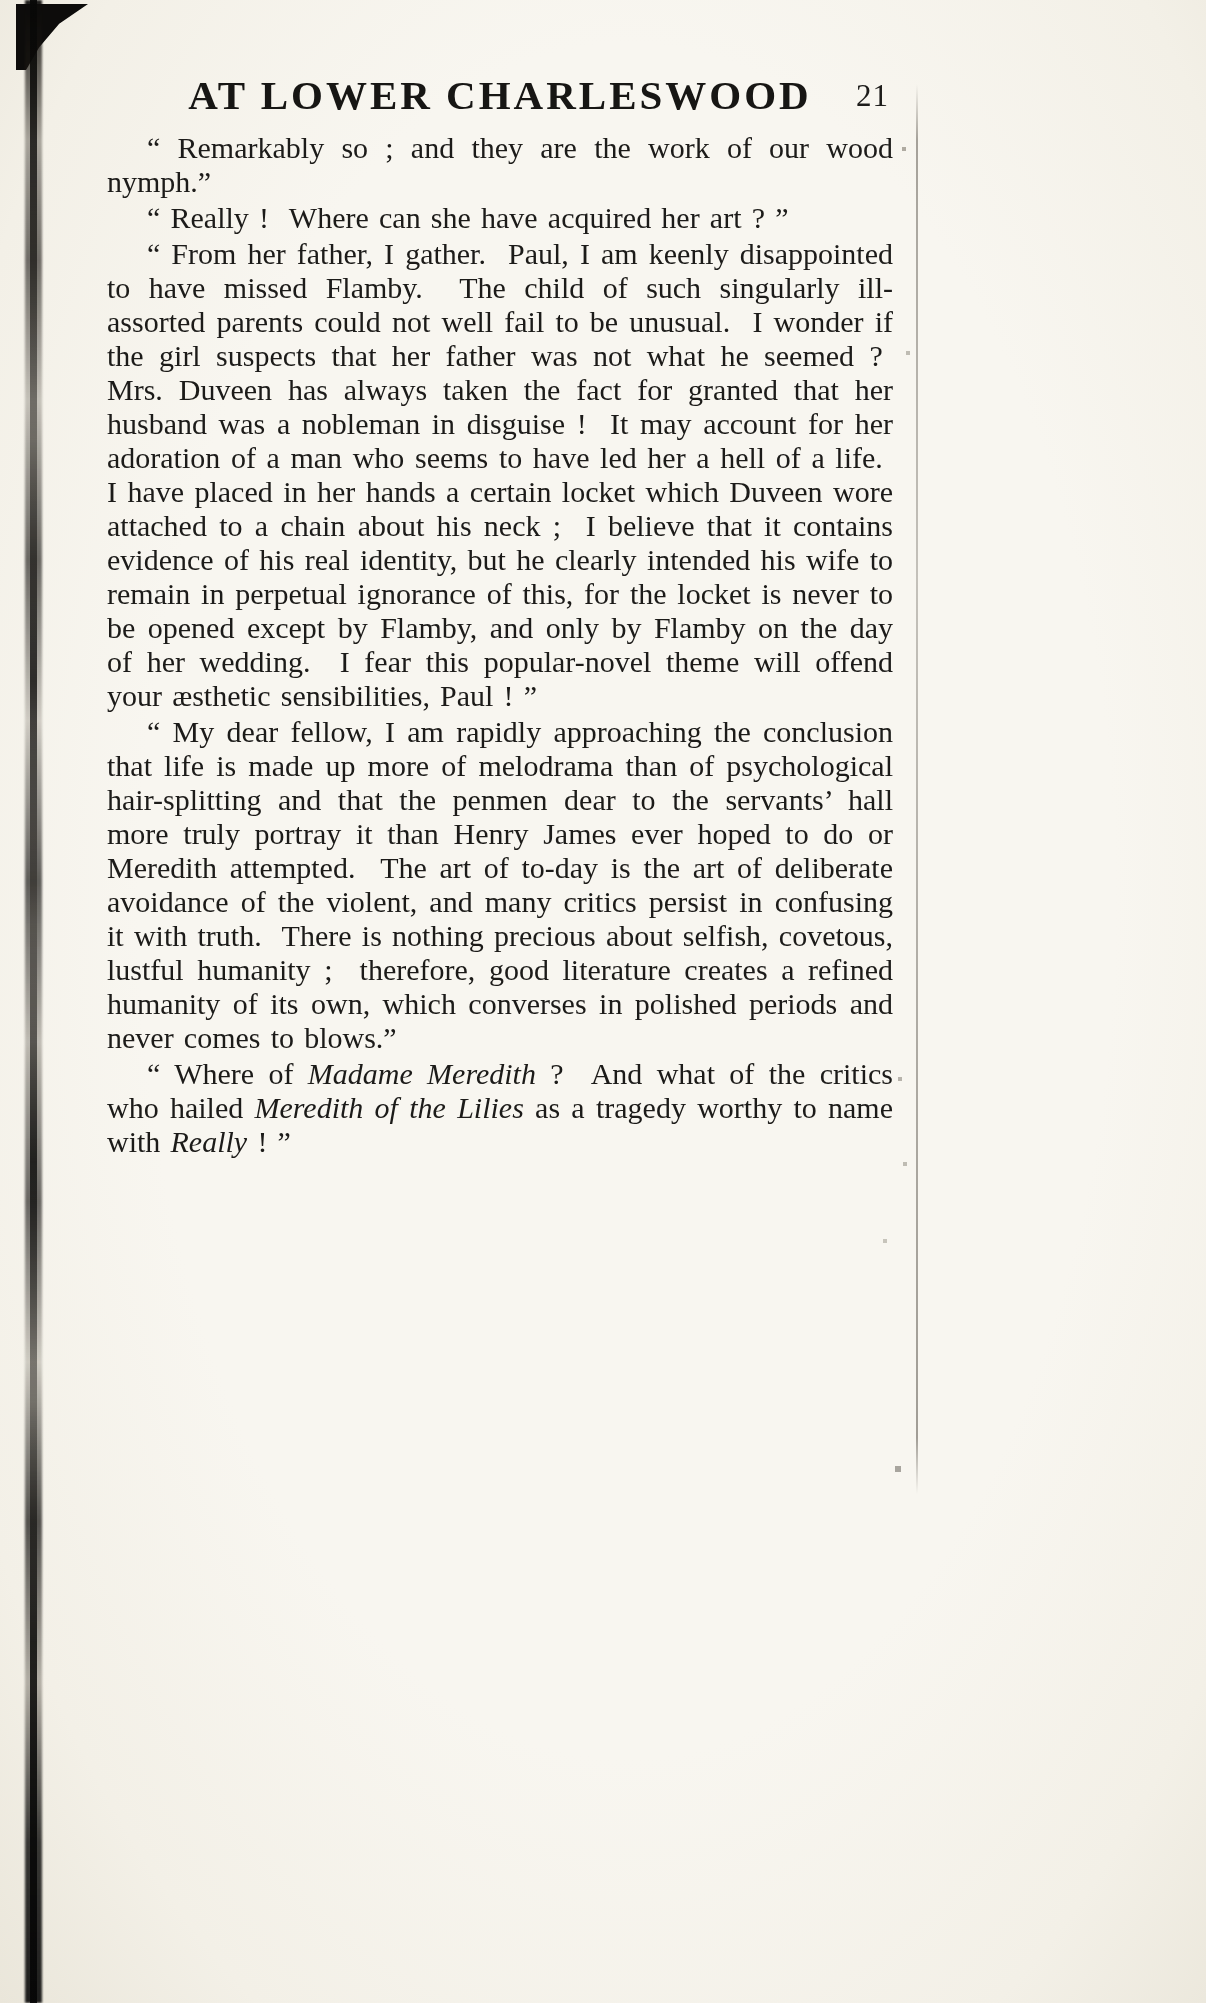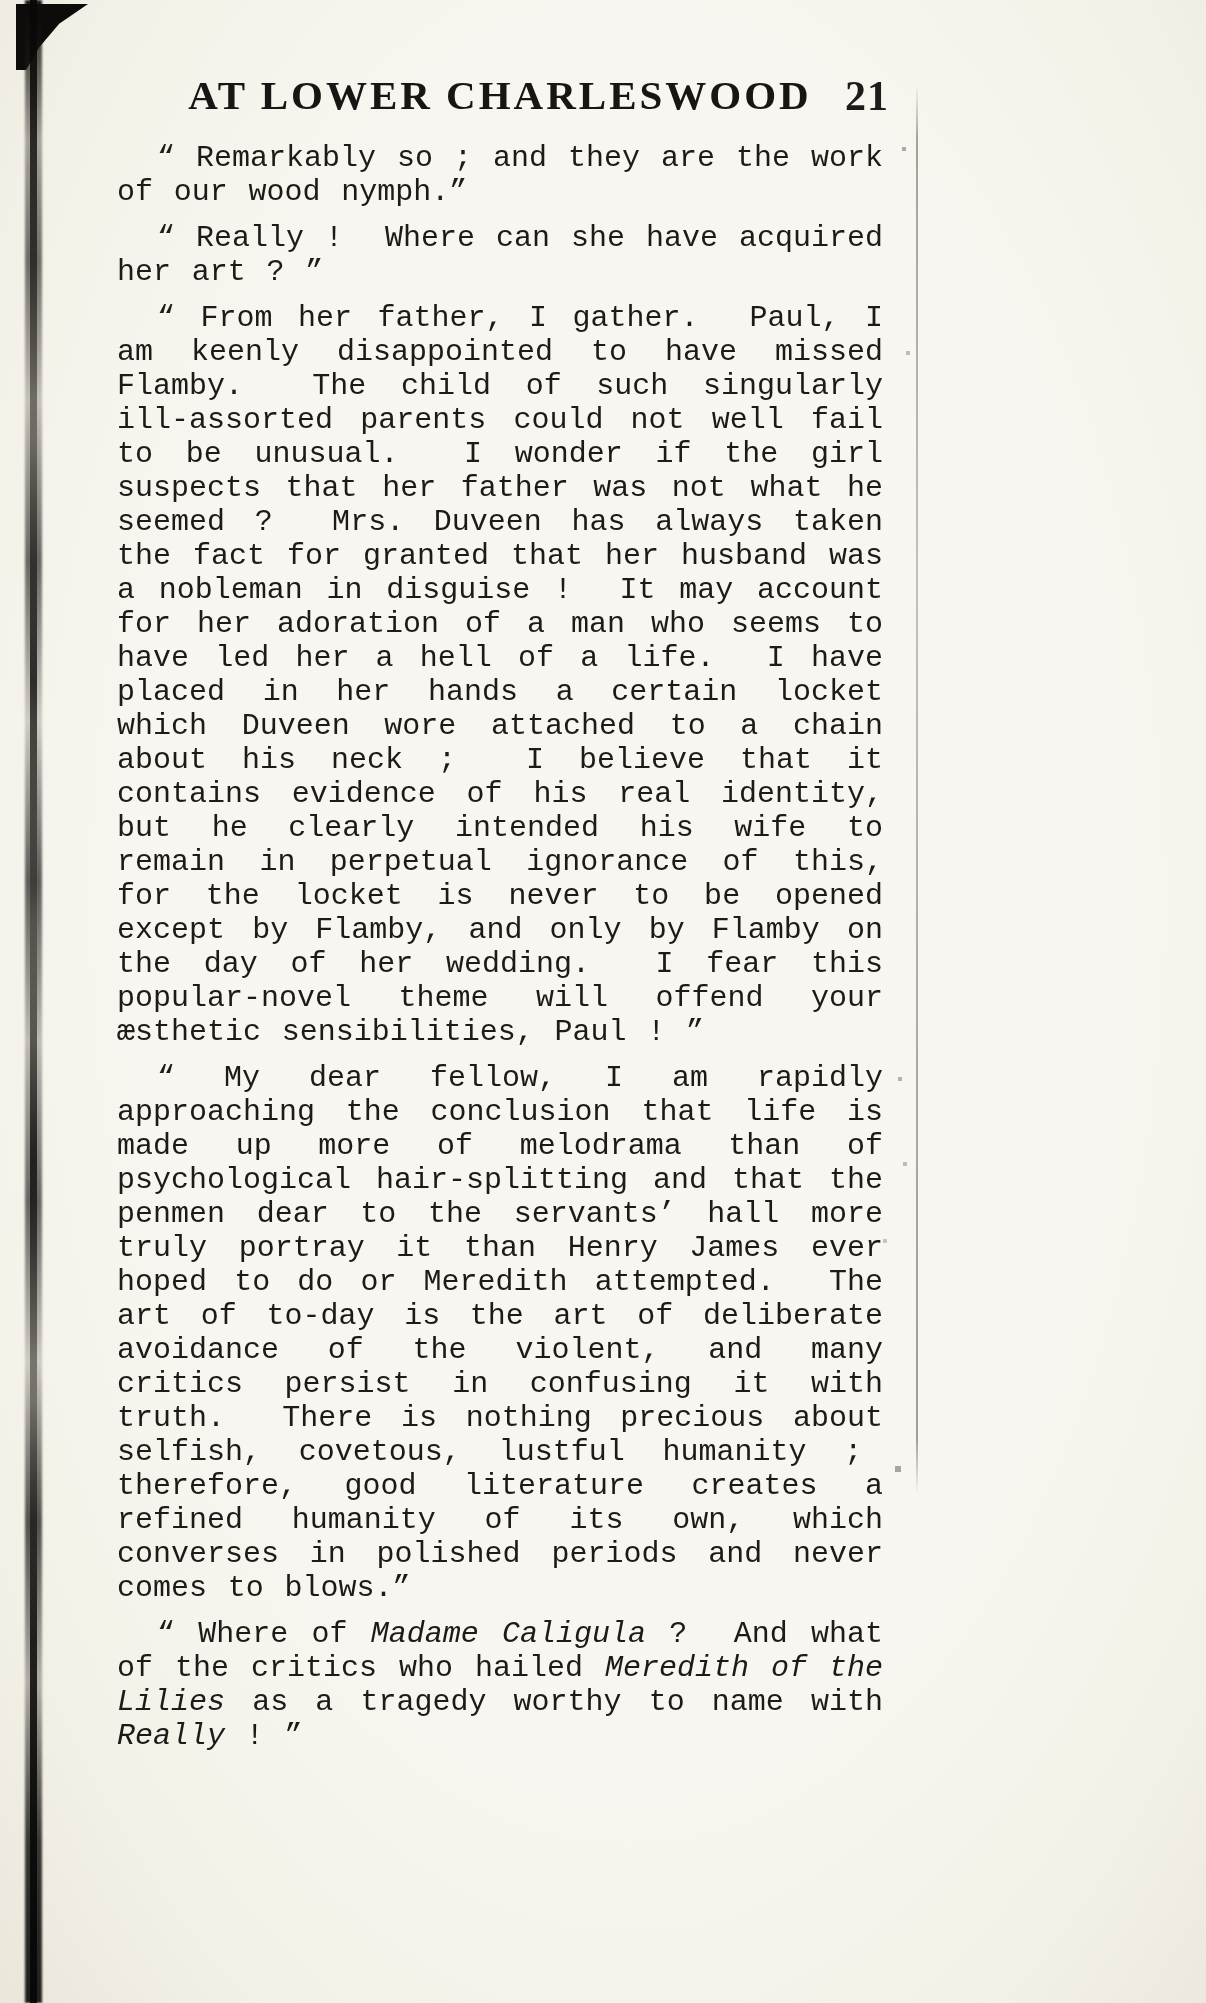--- a/index.html
+++ b/index.html
@@ -68,35 +68,34 @@
   }
   .running-title{
     position:absolute;left:50%;transform:translateX(-50%);
     white-space:nowrap;
     font-weight:bold;font-size:41px;line-height:50px;
     letter-spacing:3px;
     color:#171614;
   }
   .page-number{
     position:absolute;right:6px;
-    font-weight:bold;font-size:42px;line-height:52px;
+    font-weight:normal;font-size:31px;line-height:52px;
     letter-spacing:1px;color:#1d1c1a;
   }
 
   
   .text-block{
     position:absolute;left:105px;top:129px;width:790px;
     font-size:30px;line-height:34px;
     text-align:justify;
     word-spacing:0.09em;
   }
   .text-block p{
-    margin:12px;padding:0;
+    margin:2px;padding:0;
     text-indent:40px;
-    font-family:Liberation Mono, monospace;
   }
   .text-block em{font-style:italic;}
 </style>
 </head>
 <body>
 
 <div class="page">
 
   <div class="corner-flag"></div>
   <div class="left-streak"></div>
@@ -107,16 +106,16 @@
   <div class="header">
     <span class="running-title">AT LOWER CHARLESWOOD</span>
     <span class="page-number">21</span>
   </div>
 
   <div class="text-block">
       <p><span>“ Remarkably so ; and they are the work of our wood nymph.”</span></p>
       <p><span>“ Really !&nbsp; Where can she have acquired her art ? ”</span></p>
       <p><span>“ From her father, I gather.&nbsp; Paul, I am keenly disappointed to have missed Flamby.&nbsp; The child of such singularly ill-assorted parents could not well fail to be unusual.&nbsp; I wonder if the girl suspects that her father was not what he seemed ?&nbsp; Mrs. Duveen has always taken the fact for granted that her husband was a nobleman in disguise !&nbsp; It may account for her adoration of a man who seems to have led her a hell of a life.&nbsp; I have placed in her hands a certain locket which Duveen wore attached to a chain about his neck ;&nbsp; I believe that it contains evidence of his real identity, but he clearly intended his wife to remain in perpetual ignorance of this, for the locket is never to be opened except by Flamby, and only by Flamby on the day of her wedding.&nbsp; I fear this popular-novel theme will offend your æsthetic sensibilities, Paul ! ”</span></p>
       <p><span>“ My dear fellow, I am rapidly approaching the conclusion that life is made up more of melodrama than of psychological hair-splitting and that the penmen dear to the servants’ hall more truly portray it than Henry James ever hoped to do or Meredith attempted.&nbsp; The art of to-day is the art of deliberate avoidance of the violent, and many critics persist in confusing it with truth.&nbsp; There is nothing precious about selfish, covetous, lustful humanity ;&nbsp; therefore, good literature creates a refined humanity of its own, which converses in polished periods and never comes to blows.”</span></p>
-      <p><span>“ Where of </span><em>Madame Caligula</em><span> ?&nbsp; And what of the critics who hailed </span><em>Meredith of the Lilies</em><span> as a tragedy worthy to name with </span><em>Really</em><span> ! ”</span></p>
+      <p><span>“ Where of </span><em>Madame Meredith</em><span> ?&nbsp; And what of the critics who hailed </span><em>Meredith of the Lilies</em><span> as a tragedy worthy to name with </span><em>Really</em><span> ! ”</span></p>
     </div>
 
 </div>
 
 </body></html>

